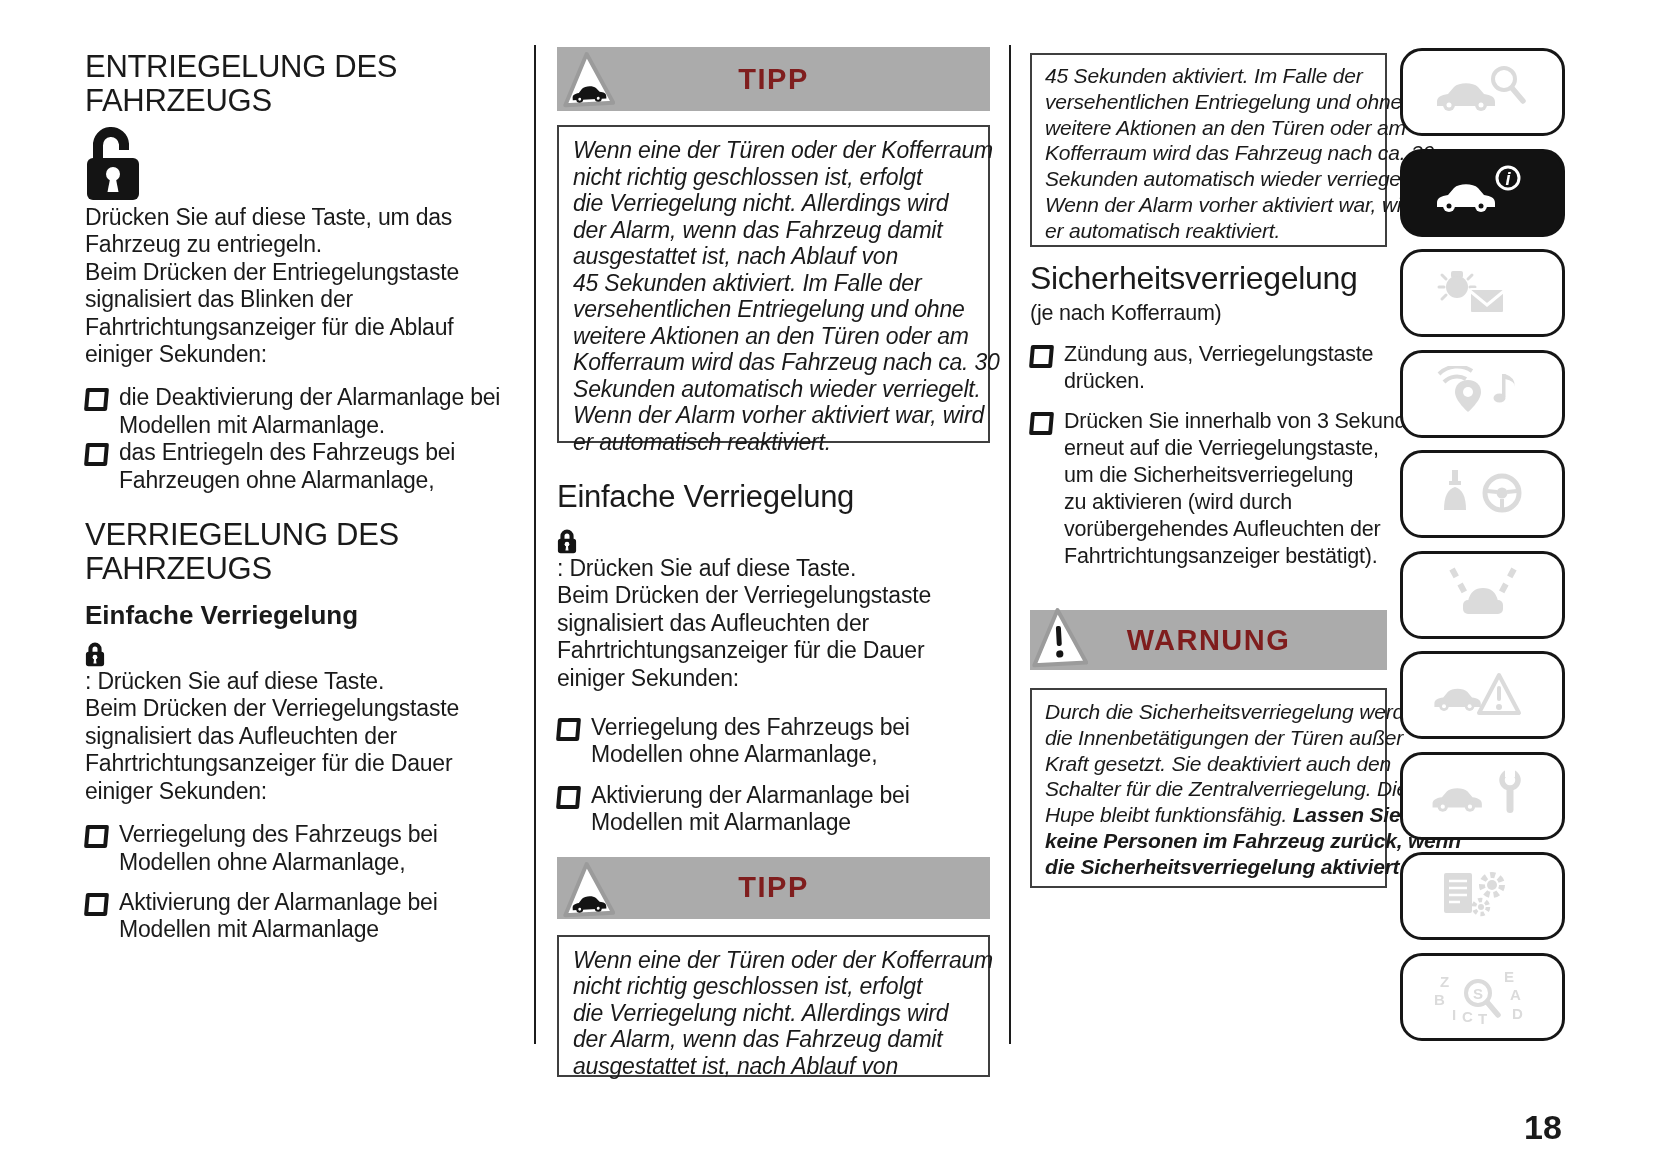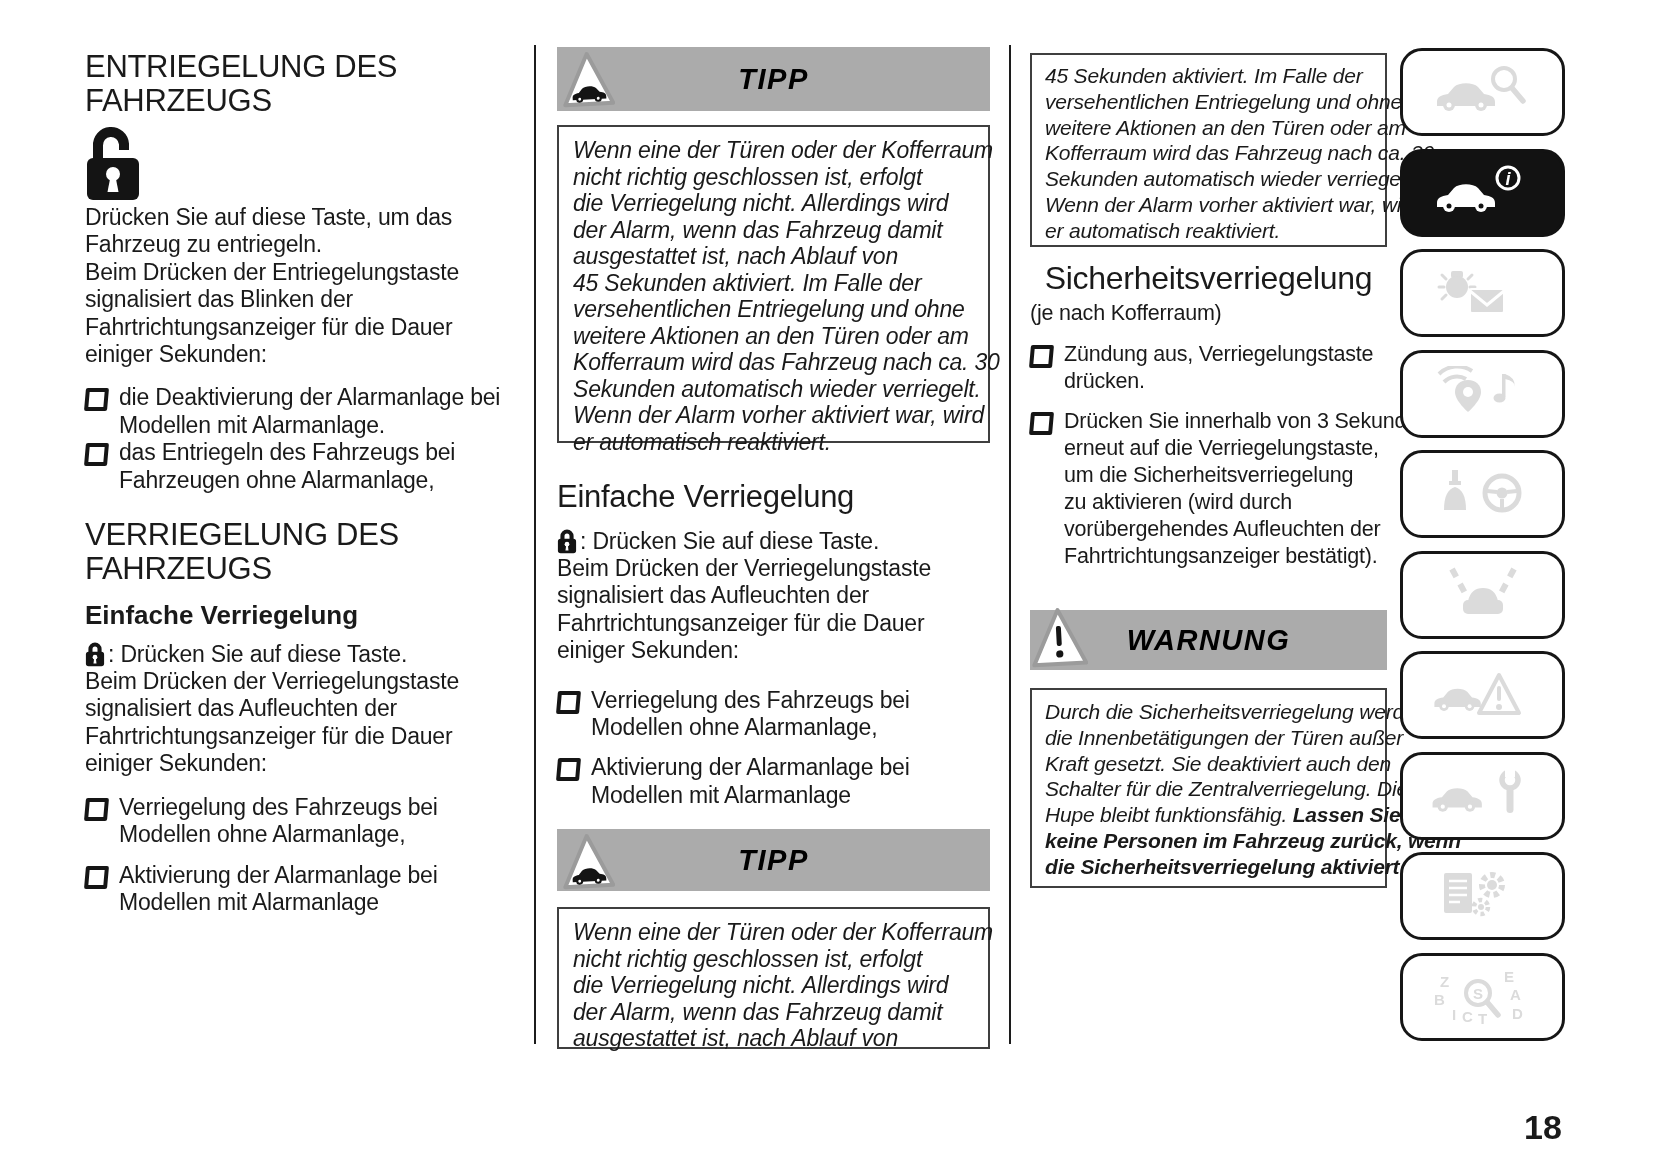--- a/index.html
+++ b/index.html
@@ -15,32 +15,32 @@
   #divider-1{left:534px;}
   #divider-2{left:1009px;}
 
   .h-big{font-size:31px;line-height:34px;font-weight:400;letter-spacing:-0.3px;white-space:pre;}
   .h-sub{font-size:26px;font-weight:bold;margin-top:14px;}
   .body{font-size:23px;line-height:27.4px;letter-spacing:-0.2px;}
   .it{font-style:italic;font-size:23px;line-height:26.5px;letter-spacing:-0.2px;}
   .pre{white-space:pre;}
   .col-right .body{font-size:21.5px;line-height:27px;}
   .col-right .it{font-size:21px;line-height:25.8px;}
-  .col-right .h-big{font-size:32px;text-align:center;}
+  .col-right .h-big{font-size:32px;}
 
   .tbox{border:2px solid #3f3f3f;padding:10px 14px;box-sizing:border-box;}
   .gbar{background:#ABABAB;height:64px;display:flex;align-items:center;justify-content:center;position:relative;}
-  .gbar-label{color:#000000;font-weight:900;font-style:italic;font-size:29px;letter-spacing:1.5px;}
+  .gbar-label{color:#7f1d1d;font-weight:900;font-size:29px;letter-spacing:1.5px;}
   .tri-wrap{position:absolute;left:4px;top:3px;}
 
   .bullet{display:flex;margin-top:13px;}
   .bx{flex:none;width:15px;height:15px;border:4px solid #151515;border-radius:2px;transform:skewX(-5deg);margin:4px 11px 0 0;}
   .bt{white-space:pre;}
 
-  .lockline{display:flex;align-items:flex-end;}
+  .lockline{display:flex;align-items:flex-start;flex-direction:column;}
   .lockline svg{margin:2px 3px 0 0;flex:none;}
 
   .sidebar{position:absolute;left:1400px;top:48px;width:165px;}
   .tab{width:165px;height:88px;box-sizing:border-box;border:3.5px solid #161616;border-radius:22px;
        margin-bottom:12.5px;display:flex;align-items:center;justify-content:center;background:#ffffff;}
   .tab.active{background:#121212;border-color:#121212;}
 
   .page-number{position:absolute;left:1524px;top:1108px;font-size:34px;font-weight:900;}
   svg{display:block;}
   svg text{font-family:"Liberation Sans",sans-serif;}
@@ -59,21 +59,21 @@
     <path d="M13 36 V22 A13 13 0 0 1 39 20 V26" fill="none" stroke="#141414" stroke-width="10"></path>
     <rect x="2" y="34" width="52" height="42" rx="6" fill="#141414"></rect>
     <circle cx="28" cy="50" r="7" fill="#ffffff"></circle>
     <path d="M25 55 L22.5 68 H33.5 L31 55 Z" fill="#ffffff"></path>
   </svg>
 
   <div class="body pre" style="margin-top:2px">Drücken Sie auf diese Taste, um das
 Fahrzeug zu entriegeln.
 Beim Drücken der Entriegelungstaste
 signalisiert das Blinken der
-Fahrtrichtungsanzeiger für die Dauer
+Fahrtrichtungsanzeiger für die Ablauf
 einiger Sekunden:</div>
 
   <div style="margin-top:16px">
     <div class="bullet">
       <span class="bx"></span>
       <span class="body bt">die Deaktivierung der Alarmanlage bei
 Modellen mit Alarmanlage.</span>
     </div>
     <div class="bullet" style="margin-top:0">
       <span class="bx"></span>

